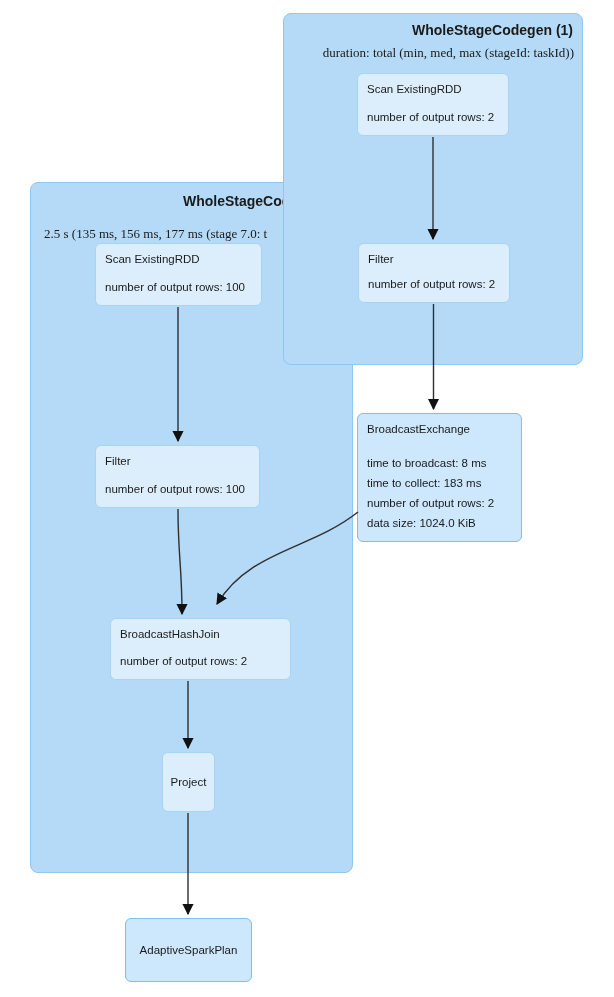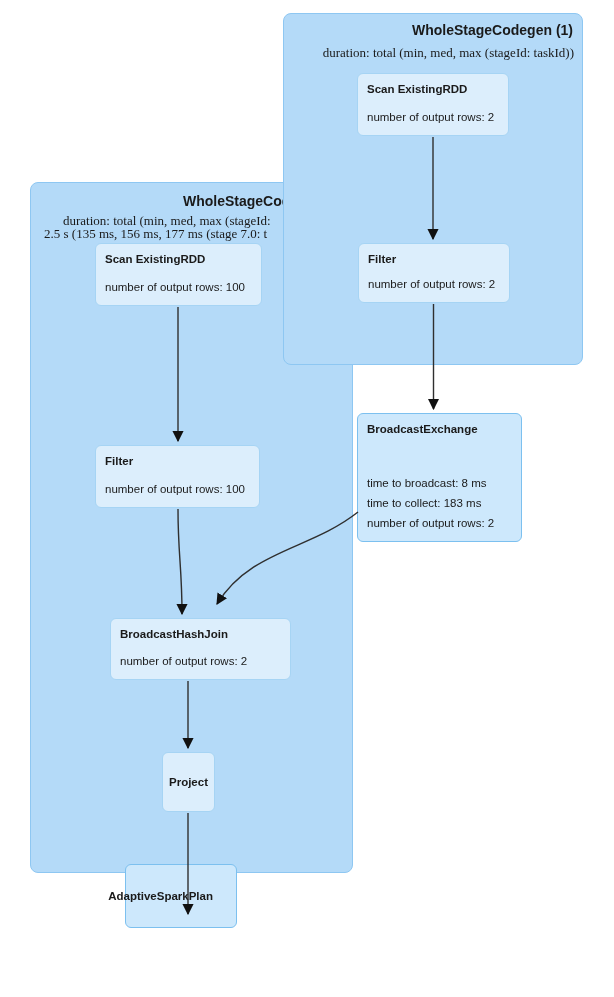--- a/index.html
+++ b/index.html
@@ -28,34 +28,33 @@
   #cluster-left .dur1{top:31px;left:32px;}
   #cluster-left .dur2{top:44px;left:13px;}
   .node{
     position:absolute;z-index:3;box-sizing:border-box;
     background:var(--node-fill);border:1px solid var(--node-border);border-radius:6px;
     padding:8px 9px;display:flex;flex-direction:column;justify-content:space-between;
     font-size:11.5px;line-height:14px;
   }
   .node.outer{background:var(--outer-node-fill);border-color:var(--outer-node-border);}
   .node.center{justify-content:center;align-items:center;padding:23px;}
-  .node-title{font-weight:bold;white-space:nowrap;}
+  .node-title{font-weight:normal;white-space:nowrap;}
   .metric{line-height:20px;white-space:nowrap;}
   #edges{position:absolute;left:0;top:0;z-index:4;pointer-events:none;}
   .edge{fill:none;stroke:var(--edge-color);stroke-width:1.4;}
   .arrowhead{fill:var(--arrow-color);}
 </style>
 </head>
 <body>
 
 <div id="canvas">
 
   <div class="cluster" id="cluster-left">
     <div class="cluster-title">WholeStageCode</div>
-    <div class="duration dur1">duration: total (min, med, max (stageId:</div>
     <div class="duration dur2">2.5 s (135 ms, 156 ms, 177 ms (stage 7.0: t</div>
   </div>
 
   <div class="cluster" id="cluster-right">
     <div class="cluster-title">WholeStageCodegen (1)</div>
     <div class="duration">
       <div>duration: total (min, med, max (stageId: taskId))</div>
     </div>
   </div>
 
@@ -68,20 +67,21 @@
     <div class="node-title">Filter</div>
     <div class="metric">number of output rows: 2</div>
   </div>
 
   <div class="node outer" style="left:357px;top:413px;width:165px;height:129px;">
     <div class="node-title">BroadcastExchange</div>
     <div>
       <div class="metric">time to broadcast: 8 ms</div>
       <div class="metric">time to collect: 183 ms</div>
       <div class="metric">number of output rows: 2</div>
+      <div class="metric">data size: 1024.0 KiB</div>
     </div>
   </div>
 
   <div class="node" style="left:95px;top:243px;width:167px;height:63px;">
     <div class="node-title">Scan ExistingRDD</div>
     <div class="metric">number of output rows: 100</div>
   </div>
 
   <div class="node" style="left:95px;top:445px;width:165px;height:63px;">
     <div class="node-title">Filter</div>
@@ -90,21 +90,21 @@
 
   <div class="node" style="left:110px;top:618px;width:181px;height:62px;">
     <div class="node-title">BroadcastHashJoin</div>
     <div class="metric">number of output rows: 2</div>
   </div>
 
   <div class="node center" style="left:162px;top:752px;width:53px;height:60px;">
     <div class="node-title">Project</div>
   </div>
 
-  <div class="node outer center" style="left:125px;top:864px;width:112px;height:64px;align-items:flex-end;">
+  <div class="node outer center" style="left:125px;top:918px;width:127px;height:64px;">
     <div class="node-title">AdaptiveSparkPlan</div>
   </div>
 
   <svg id="edges" width="614" height="997" viewBox="0 0 614 997">
     <defs>
       <marker id="arrow" viewBox="0 0 10 10" refX="9" refY="5" markerWidth="8" markerHeight="8" orient="auto">
         <path class="arrowhead" d="M0,0 L10,5 L0,10 z"></path>
       </marker>
     </defs>
     <path class="edge" marker-end="url(#arrow)" d="M433,137 L433,239"></path>

